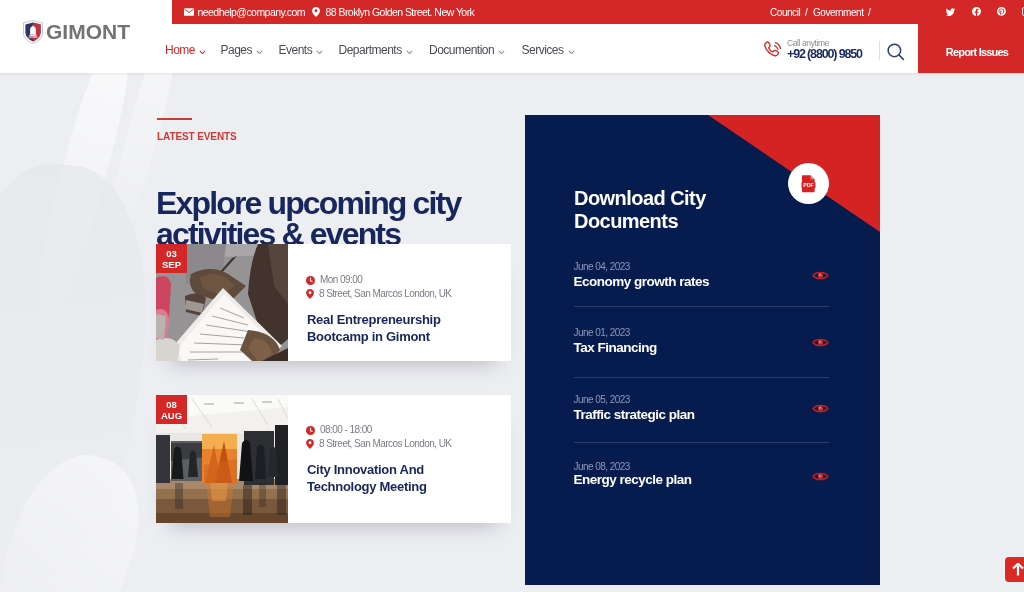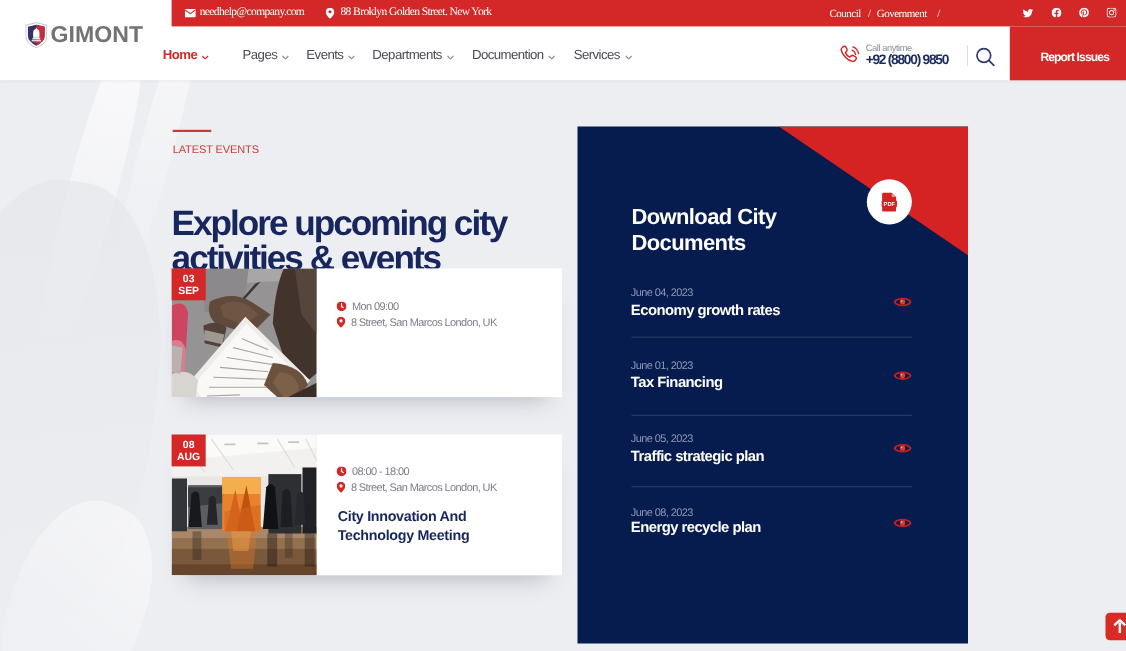--- a/index.html
+++ b/index.html
@@ -2,43 +2,43 @@
 <html><head>
 <meta charset="utf-8">
 <style>
 * { margin:0; padding:0; box-sizing:border-box; }
 body { font-family:"Liberation Sans", sans-serif; }
 .page { position:relative; width:1024px; height:592px; overflow:hidden; background:#edeef2; }
 .abs { position:absolute; }
 
 
 header { position:absolute; top:0; left:0; width:1024px; height:73px; background:#fff; z-index:10; box-shadow:0 1px 3px rgba(0,0,0,.08); }
-.topbar { position:absolute; top:0; left:156px; right:0; height:24px; background:#d32827; color:#fff;font-family:Liberation Serif, serif; }
+.topbar { position:absolute; top:0; left:172px; right:0; height:24px; background:#d32827; color:#fff; }
 .tb-t { position:absolute; font-size:10.5px; letter-spacing:-0.55px; top:6px; line-height:12px; white-space:nowrap; }
 .tb-r { position:absolute; font-size:10px; letter-spacing:-0.45px; top:6.5px; line-height:12px; white-space:nowrap; }
 .logo { position:absolute; left:23px; top:20px; display:flex; }
 .logo-text { font-size:21px; font-weight:bold; color:#737373; letter-spacing:0px; margin-left:3px; margin-top:0px; }
 nav .it { position:absolute; top:44px; font-size:12px; letter-spacing:-0.5px; color:#494c54; line-height:12px; white-space:nowrap; }
 nav .it.active { color:#d32827; }
 nav .chev { margin-left:4px; }
 .call-label { position:absolute; left:787px; top:38.7px; font-size:8.5px; letter-spacing:-0.4px; color:#8a8d96; line-height:9px; }
 .call-num { position:absolute; left:787px; top:47.5px; font-size:12.5px; font-weight:bold; letter-spacing:-1.15px; color:#1b2a5e; line-height:13px; }
 .vdiv { position:absolute; left:879px; top:41px; height:19px; width:1px; background:#dcdee3; }
 .report { position:absolute; right:0; top:24px; width:106px; height:49px; background:#d32827; color:#fff; font-size:11px; font-weight:bold; letter-spacing:-0.8px; text-align:center; line-height:11px; padding-top:22.5px; padding-left:12px; }
 
 
 .tag-line { position:absolute; left:157px; top:118px; width:35px; height:2px; background:#cc3a36; }
-.tagline { position:absolute; left:157px; top:131px; font-size:10px; font-weight:normal; letter-spacing:-0.1px; color:#cc3a36; line-height:11px; }
+.tagline { position:absolute; left:157px; top:131px; font-size:10px; font-weight:bold; letter-spacing:-0.1px; color:#cc3a36; line-height:11px; }
 h2.head { position:absolute; left:156px; top:152.6px; font-size:32px; line-height:31.3px; font-weight:bold; color:#17265c; letter-spacing:-1.85px;margin-top:35px; }
 
 .card { position:absolute; left:156px; width:354.5px; box-shadow:0 16px 20px -14px rgba(110,115,130,.45); }
 .card .img { position:absolute; left:0; top:0; width:132px; height:100%; overflow:hidden; }
 .card .body { position:absolute; left:132px; top:0; right:0; bottom:0; background:#fff; }
 .badge { position:absolute; left:0; top:0; width:31px; height:28.5px; background:#d32827; color:#fff; font-size:9.5px; font-weight:bold; text-align:center; line-height:11px; padding-top:3.5px; z-index:3; }
-.meta { position:absolute; display:flex; align-items:flex-start; font-size:10px; letter-spacing:-0.55px; color:#7b7e88; line-height:11px; }
+.meta { position:absolute; display:flex; align-items:flex-end; font-size:10px; letter-spacing:-0.55px; color:#7b7e88; line-height:11px; }
 .meta svg { margin-right:5px; }
 .ctitle { position:absolute; font-size:13px; font-weight:bold; color:#17265c; line-height:17.2px; letter-spacing:-0.28px; }
 .card1 { top:244px; height:117px; }
 .card2 { top:395px; height:127.5px; }
 
 
 .panel { position:absolute; left:524.5px; top:115px; width:355.5px; height:470px; background:#061b4e; overflow:hidden; }
 .tri { position:absolute; right:0; top:0; width:0; height:0; border-top:117px solid #d42322; border-left:172px solid transparent; }
 .pdfcirc { position:absolute; left:263.5px; top:47.8px; width:41px; height:41px; border-radius:50%; background:#fff; display:flex; align-items:center; justify-content:center; }
 .panel h3 { position:absolute; left:49.5px; top:71.5px; font-size:20px; line-height:23.2px; font-weight:bold; color:#fff; letter-spacing:-0.55px; }
@@ -99,20 +99,21 @@
     </svg></div>
     <div class="body">
       <div class="meta" style="left:18px; top:30px;"><svg width="9" height="9" viewBox="0 0 13 13">
             <circle cx="6.5" cy="6.5" r="6.5" fill="#d32827"></circle>
             <path d="M6.5 3v3.8l2.3 1.2" stroke="#fff" stroke-width="1.6" fill="none" stroke-linecap="round"></path>
           </svg>Mon 09:00</div>
       <div class="meta" style="left:18px; top:44px;"><svg width="8" height="10" viewBox="0 0 11 14">
             <path d="M5.5 0C2.5 0 0 2.4 0 5.4 0 9.4 5.5 14 5.5 14S11 9.4 11 5.4C11 2.4 8.5 0 5.5 0z" fill="#d32827"></path>
             <circle cx="5.5" cy="5.2" r="2" fill="#fff"></circle>
           </svg>8 Street, San Marcos London, UK</div>
+      <div class="ctitle" style="left:19px; top:67px;">Real Entrepreneurship<br>Bootcamp in Gimont</div>
     </div>
   </div>
 
   <div class="card card2">
     <div class="badge">08<br>AUG</div>
     <div class="img"><svg width="132" height="128" viewBox="0 0 132 128">
       <rect width="132" height="128" fill="#e9e7e4"></rect>
       <rect x="0" y="84" width="132" height="44" fill="#93714f"></rect>
       <path d="M0 84 L132 84 L132 94 L0 94 Z" fill="#a8876a"></path>
       <rect x="0" y="104" width="132" height="24" fill="#7a583b"></rect>
@@ -253,21 +254,21 @@
         <path d="M21 5 L37 9 L37 26 Q37 37 21 45 Q5 37 5 26 L5 9 Z" fill="#333266"></path>
         <path d="M21 5 L37 9 L37 26 Q37 37 21 45 L21 5 Z" fill="#c52f3c"></path>
         <path d="M21 10 l1 3 q5 1 5 8 l0 9 l-12 0 l0 -9 q0 -7 5 -8 Z" fill="#fff"></path>
         <rect x="13.5" y="30.5" width="15" height="2.6" fill="#fff"></rect>
         <rect x="12" y="34.5" width="18" height="2.2" fill="#fff"></rect>
         <rect x="15" y="38" width="12" height="2" fill="#c52f3c"></rect>
       </svg>
       <span class="logo-text">GIMONT</span>
     </div>
     <nav>
-      <span class="it active" style="left:148px;font-weight:bold;">Home<svg class="chev" width="7" height="4.5" viewBox="0 0 8 5">
+      <span class="it active" style="left:165px;">Home<svg class="chev" width="7" height="4.5" viewBox="0 0 8 5">
             <path d="M1 1l3 3 3-3" stroke="#d32827" stroke-width="1.2" fill="none"></path>
           </svg></span>
       <span class="it" style="left:220.5px;">Pages<svg class="chev" width="7" height="4.5" viewBox="0 0 8 5">
             <path d="M1 1l3 3 3-3" stroke="#8a8d96" stroke-width="1.2" fill="none"></path>
           </svg></span>
       <span class="it" style="left:278.5px;">Events<svg class="chev" width="7" height="4.5" viewBox="0 0 8 5">
             <path d="M1 1l3 3 3-3" stroke="#8a8d96" stroke-width="1.2" fill="none"></path>
           </svg></span>
       <span class="it" style="left:338.5px;">Departments<svg class="chev" width="7" height="4.5" viewBox="0 0 8 5">
             <path d="M1 1l3 3 3-3" stroke="#8a8d96" stroke-width="1.2" fill="none"></path>

